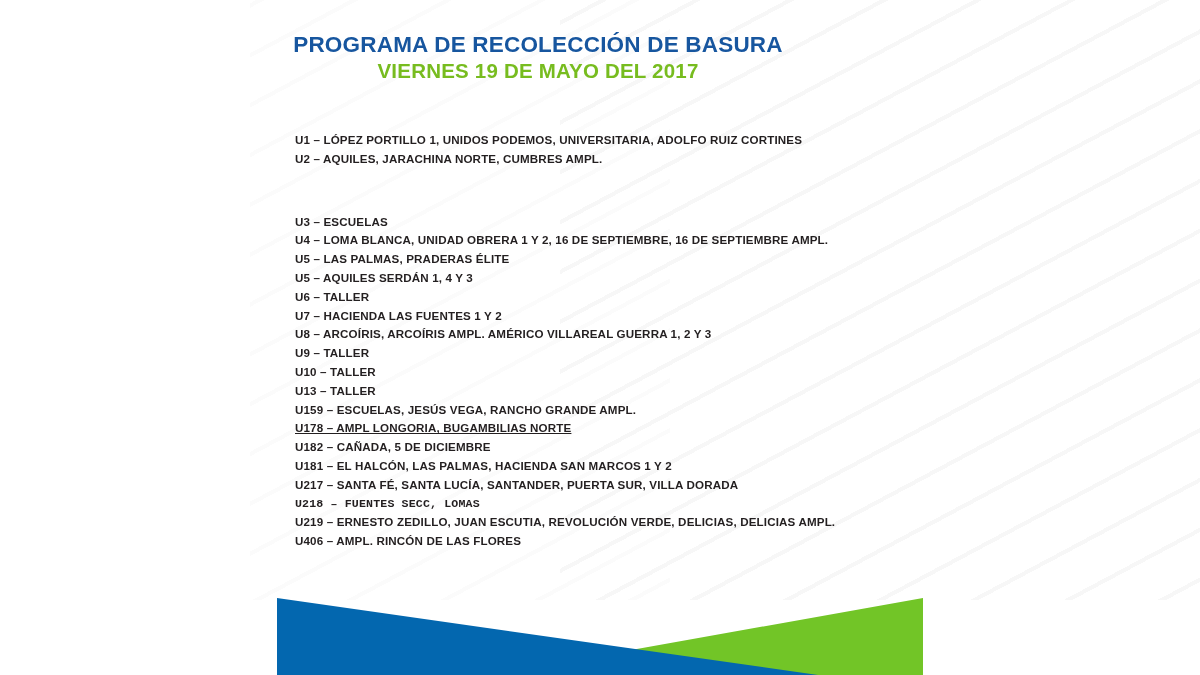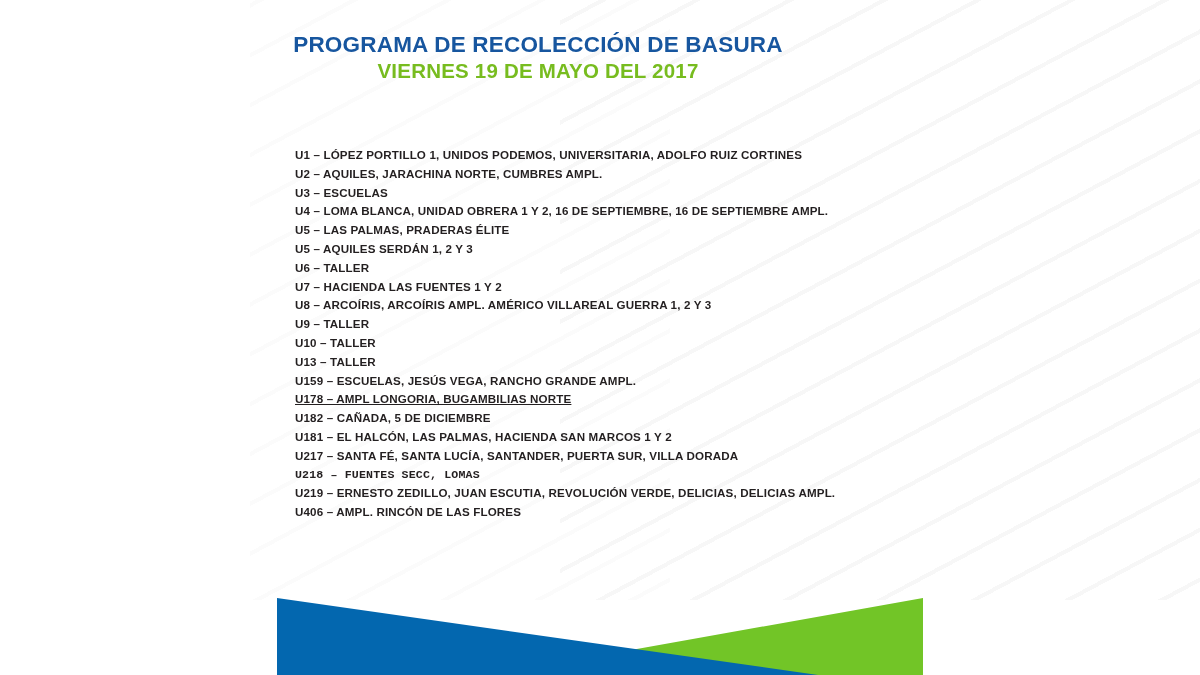--- a/index.html
+++ b/index.html
@@ -65,21 +65,21 @@
     font-size: 20.5px;
     font-weight: bold;
     letter-spacing: .2px;
     line-height: 25px;
     white-space: nowrap;
   }
 
   
   .route-list {
     position: absolute;
-    top: 146px;
+    top: 131px;
     left: 295px;
     width: 700px;
     list-style: none;
     margin: 0;
     padding: 0;
   }
   .route-item {
     color: #231f20;
     font-size: 11.6px;
     font-weight: bold;
@@ -108,24 +108,24 @@
   <div class="watermark"></div>
 
   <div class="header">
     <span class="title-main" style="color: rgb(23, 86, 159);">PROGRAMA DE RECOLECCIÓN DE BASURA</span>
     <span class="title-sub" style="color: rgb(119, 188, 31);">VIERNES 19 DE MAYO DEL 2017</span>
   </div>
 
   <ul class="route-list" id="route-list">
       <li class="route-item" style="color: rgb(35, 31, 32);">U1 – LÓPEZ PORTILLO 1, UNIDOS PODEMOS, UNIVERSITARIA, ADOLFO RUIZ CORTINES</li>
       <li class="route-item" style="color: rgb(35, 31, 32);">U2 – AQUILES, JARACHINA NORTE, CUMBRES AMPL.</li>
-      <li class="route-item" style="color: rgb(35, 31, 32);">U3 –  ESCUELAS</li>
+      <li class="route-item" style="color: rgb(35, 31, 32); margin-top: 44px;">U3 –  ESCUELAS</li>
       <li class="route-item" style="color: rgb(35, 31, 32);">U4 – LOMA BLANCA, UNIDAD OBRERA 1 Y 2, 16 DE SEPTIEMBRE, 16 DE SEPTIEMBRE AMPL.</li>
       <li class="route-item" style="color: rgb(35, 31, 32);">U5 – LAS PALMAS, PRADERAS ÉLITE</li>
-      <li class="route-item" style="color: rgb(35, 31, 32);">U5 – AQUILES SERDÁN 1, 2 Y 3</li>
+      <li class="route-item" style="color: rgb(35, 31, 32);">U5 – AQUILES SERDÁN 1, 4 Y 3</li>
       <li class="route-item" style="color: rgb(35, 31, 32);">U6 – TALLER</li>
       <li class="route-item" style="color: rgb(35, 31, 32);">U7 – HACIENDA LAS FUENTES 1 Y 2</li>
       <li class="route-item" style="color: rgb(35, 31, 32);">U8 – ARCOÍRIS, ARCOÍRIS AMPL. AMÉRICO VILLAREAL GUERRA 1, 2 Y 3</li>
       <li class="route-item" style="color: rgb(35, 31, 32);">U9 – TALLER</li>
       <li class="route-item" style="color: rgb(35, 31, 32);">U10 – TALLER</li>
       <li class="route-item" style="color: rgb(35, 31, 32);">U13 – TALLER</li>
       <li class="route-item" style="color: rgb(35, 31, 32);">U159 – ESCUELAS, JESÚS VEGA, RANCHO GRANDE AMPL.</li>
       <li class="route-item" style="color: rgb(35, 31, 32); text-decoration: underline;">U178 – AMPL LONGORIA, BUGAMBILIAS NORTE</li>
       <li class="route-item" style="color: rgb(35, 31, 32);">U182 –  CAÑADA, 5 DE DICIEMBRE</li>
       <li class="route-item" style="color: rgb(35, 31, 32);">U181 – EL HALCÓN, LAS PALMAS, HACIENDA SAN MARCOS 1 Y 2</li>

